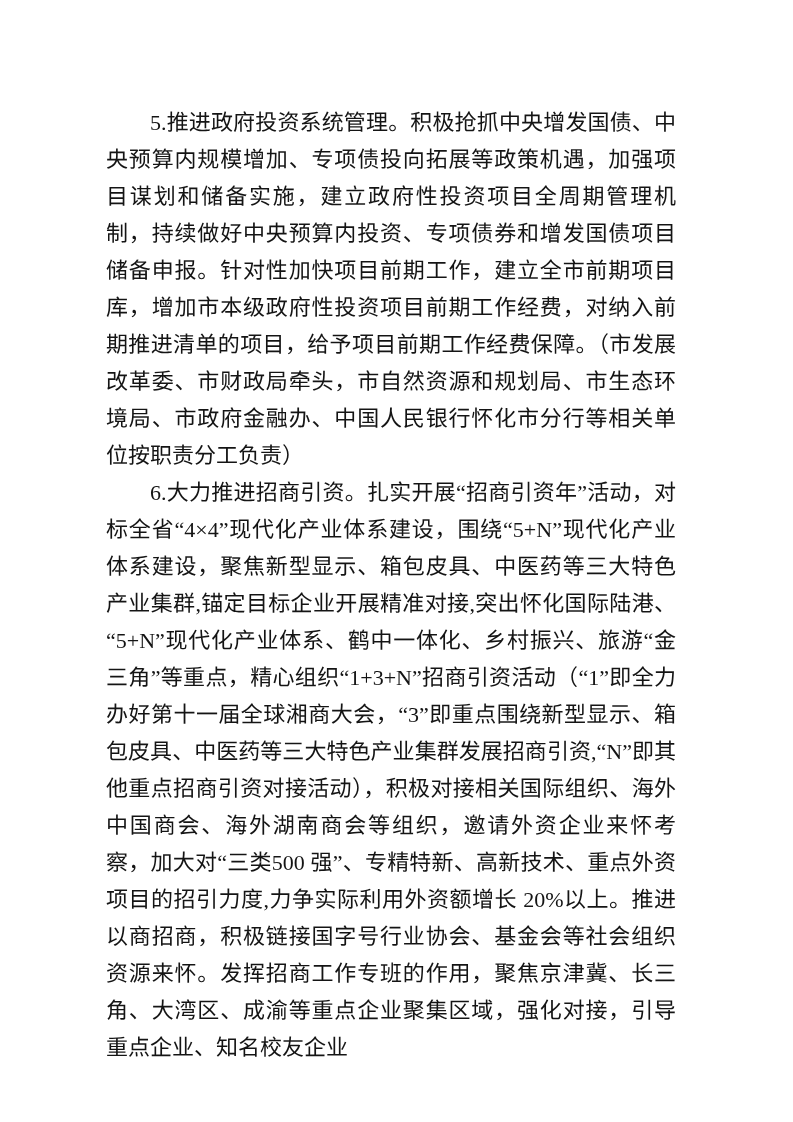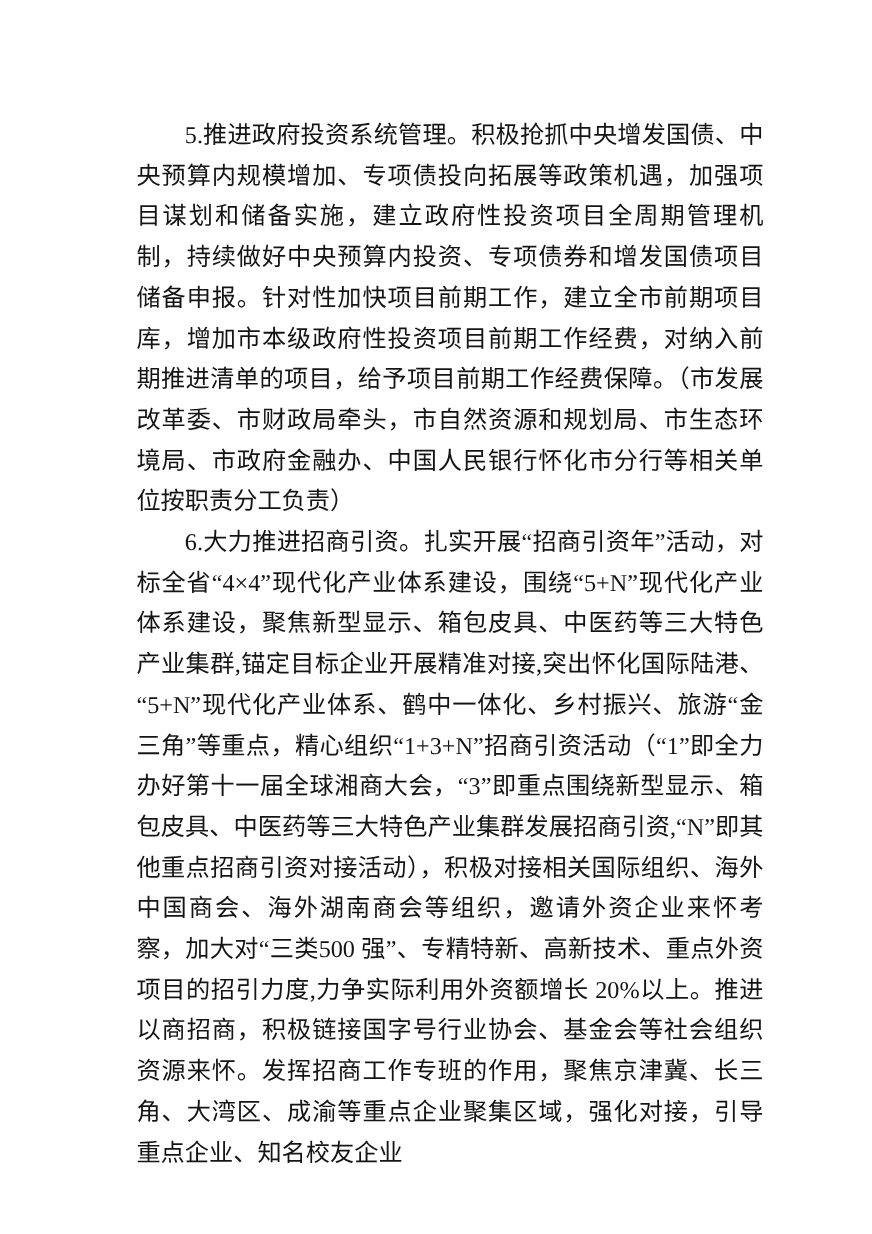--- a/index.html
+++ b/index.html
@@ -11,21 +11,21 @@
     position: relative;
     width: 793px;
     height: 1122px;
     background: #ffffff;
     overflow: hidden;
     font-family: "Liberation Serif", "DejaVu Serif", serif;
   }
   .content {
     position: absolute;
     top: 104px;
-    left: 124px;
+    left: 106px;
     width: 570px;
     color: #141414;
   }
   .para {
     margin: 0;
     font-size: 22px;
     line-height: 37px;
     text-align: justify;
     text-justify: inter-ideograph;
     text-indent: 2em;

